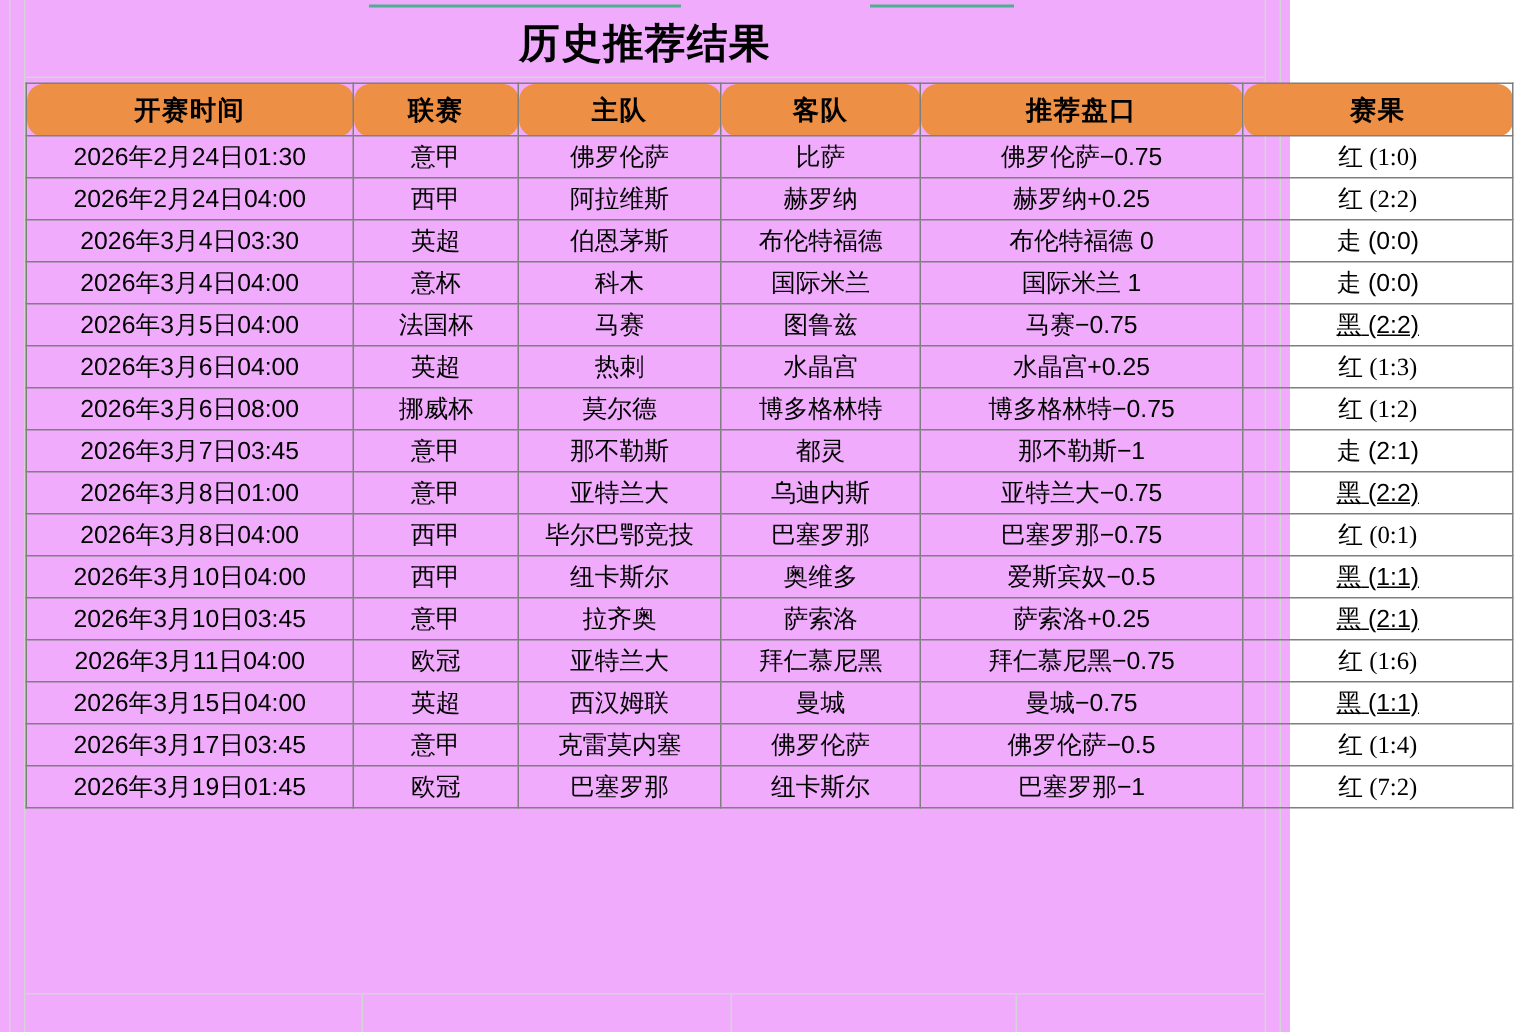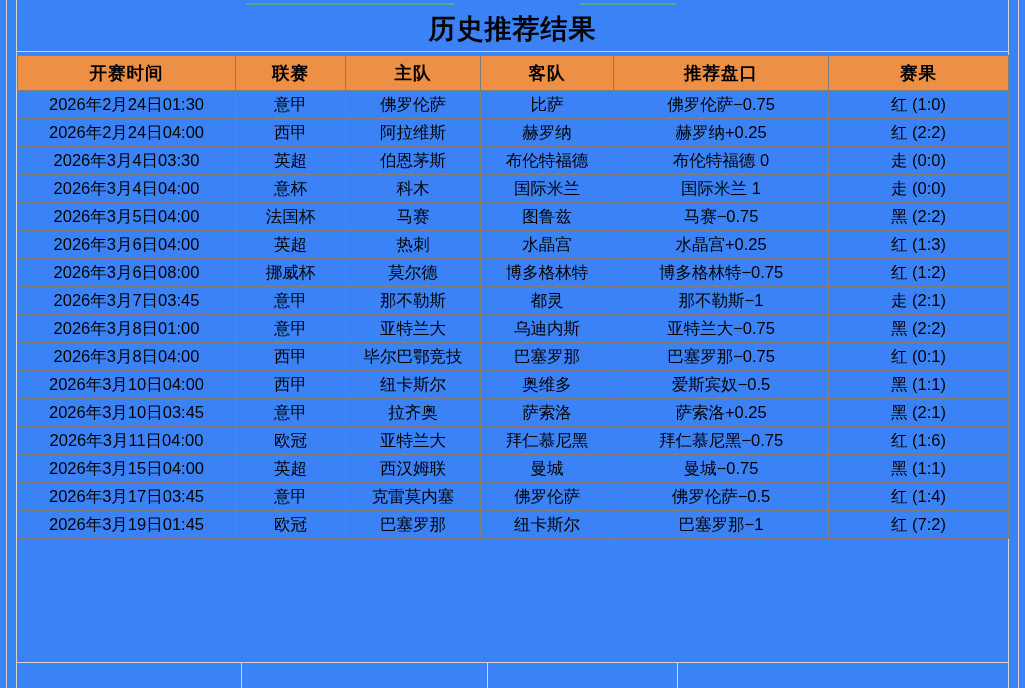--- a/index.html
+++ b/index.html
@@ -8,23 +8,23 @@
     background: #ffffff;
   }
   body {
     width: 1025px;
     height: 688px;
     font-family: "Liberation Sans", sans-serif;
     overflow: hidden;
   }
   .sheet {
     position: relative;
-    width: 1025px;
+    width: 860px;
     height: 688px;
-    background: #3b82f6;
+    background: #f0abfc;
     box-sizing: border-box;
   }
   
   .edge-col {
     position: absolute;
     top: 0;
     bottom: 0;
     width: 1px;
     background: #d4d4d4;
   }
@@ -81,34 +81,35 @@
     padding: 0;
     white-space: nowrap;
     overflow: hidden;
   }
   table.grid th {
     background: #ed9045;
     font-weight: bold;
     font-size: 17.5px;
     height: 34px;
     letter-spacing: 1px;
+    border-radius: 11px;
   }
   col.c-time  { width: 218px; }
   col.c-lg    { width: 110px; }
   col.c-home  { width: 135px; }
   col.c-away  { width: 133px; }
   col.c-rec   { width: 215px; }
   col.c-res   { width: 180px; }
 
   td.result {
     font-size: 16.5px;
   }
-  .res-red   { color: #e8453c; }
+  .res-red   { color: #e8453c; font-family: Liberation Serif, serif; }
   .res-walk  { color: #f0a521; margin-left: 12px; }
-  .res-black { color: #000000; }
+  .res-black { color: #000000; text-decoration: underline; }
   .res-score { letter-spacing: 0px; }
 
   .bottom-grid {
     position: absolute;
     left: 17px;
     right: 17px;
     bottom: 0;
     top: 662px;
     border-top: 1px solid #d4d4d4;
   }

